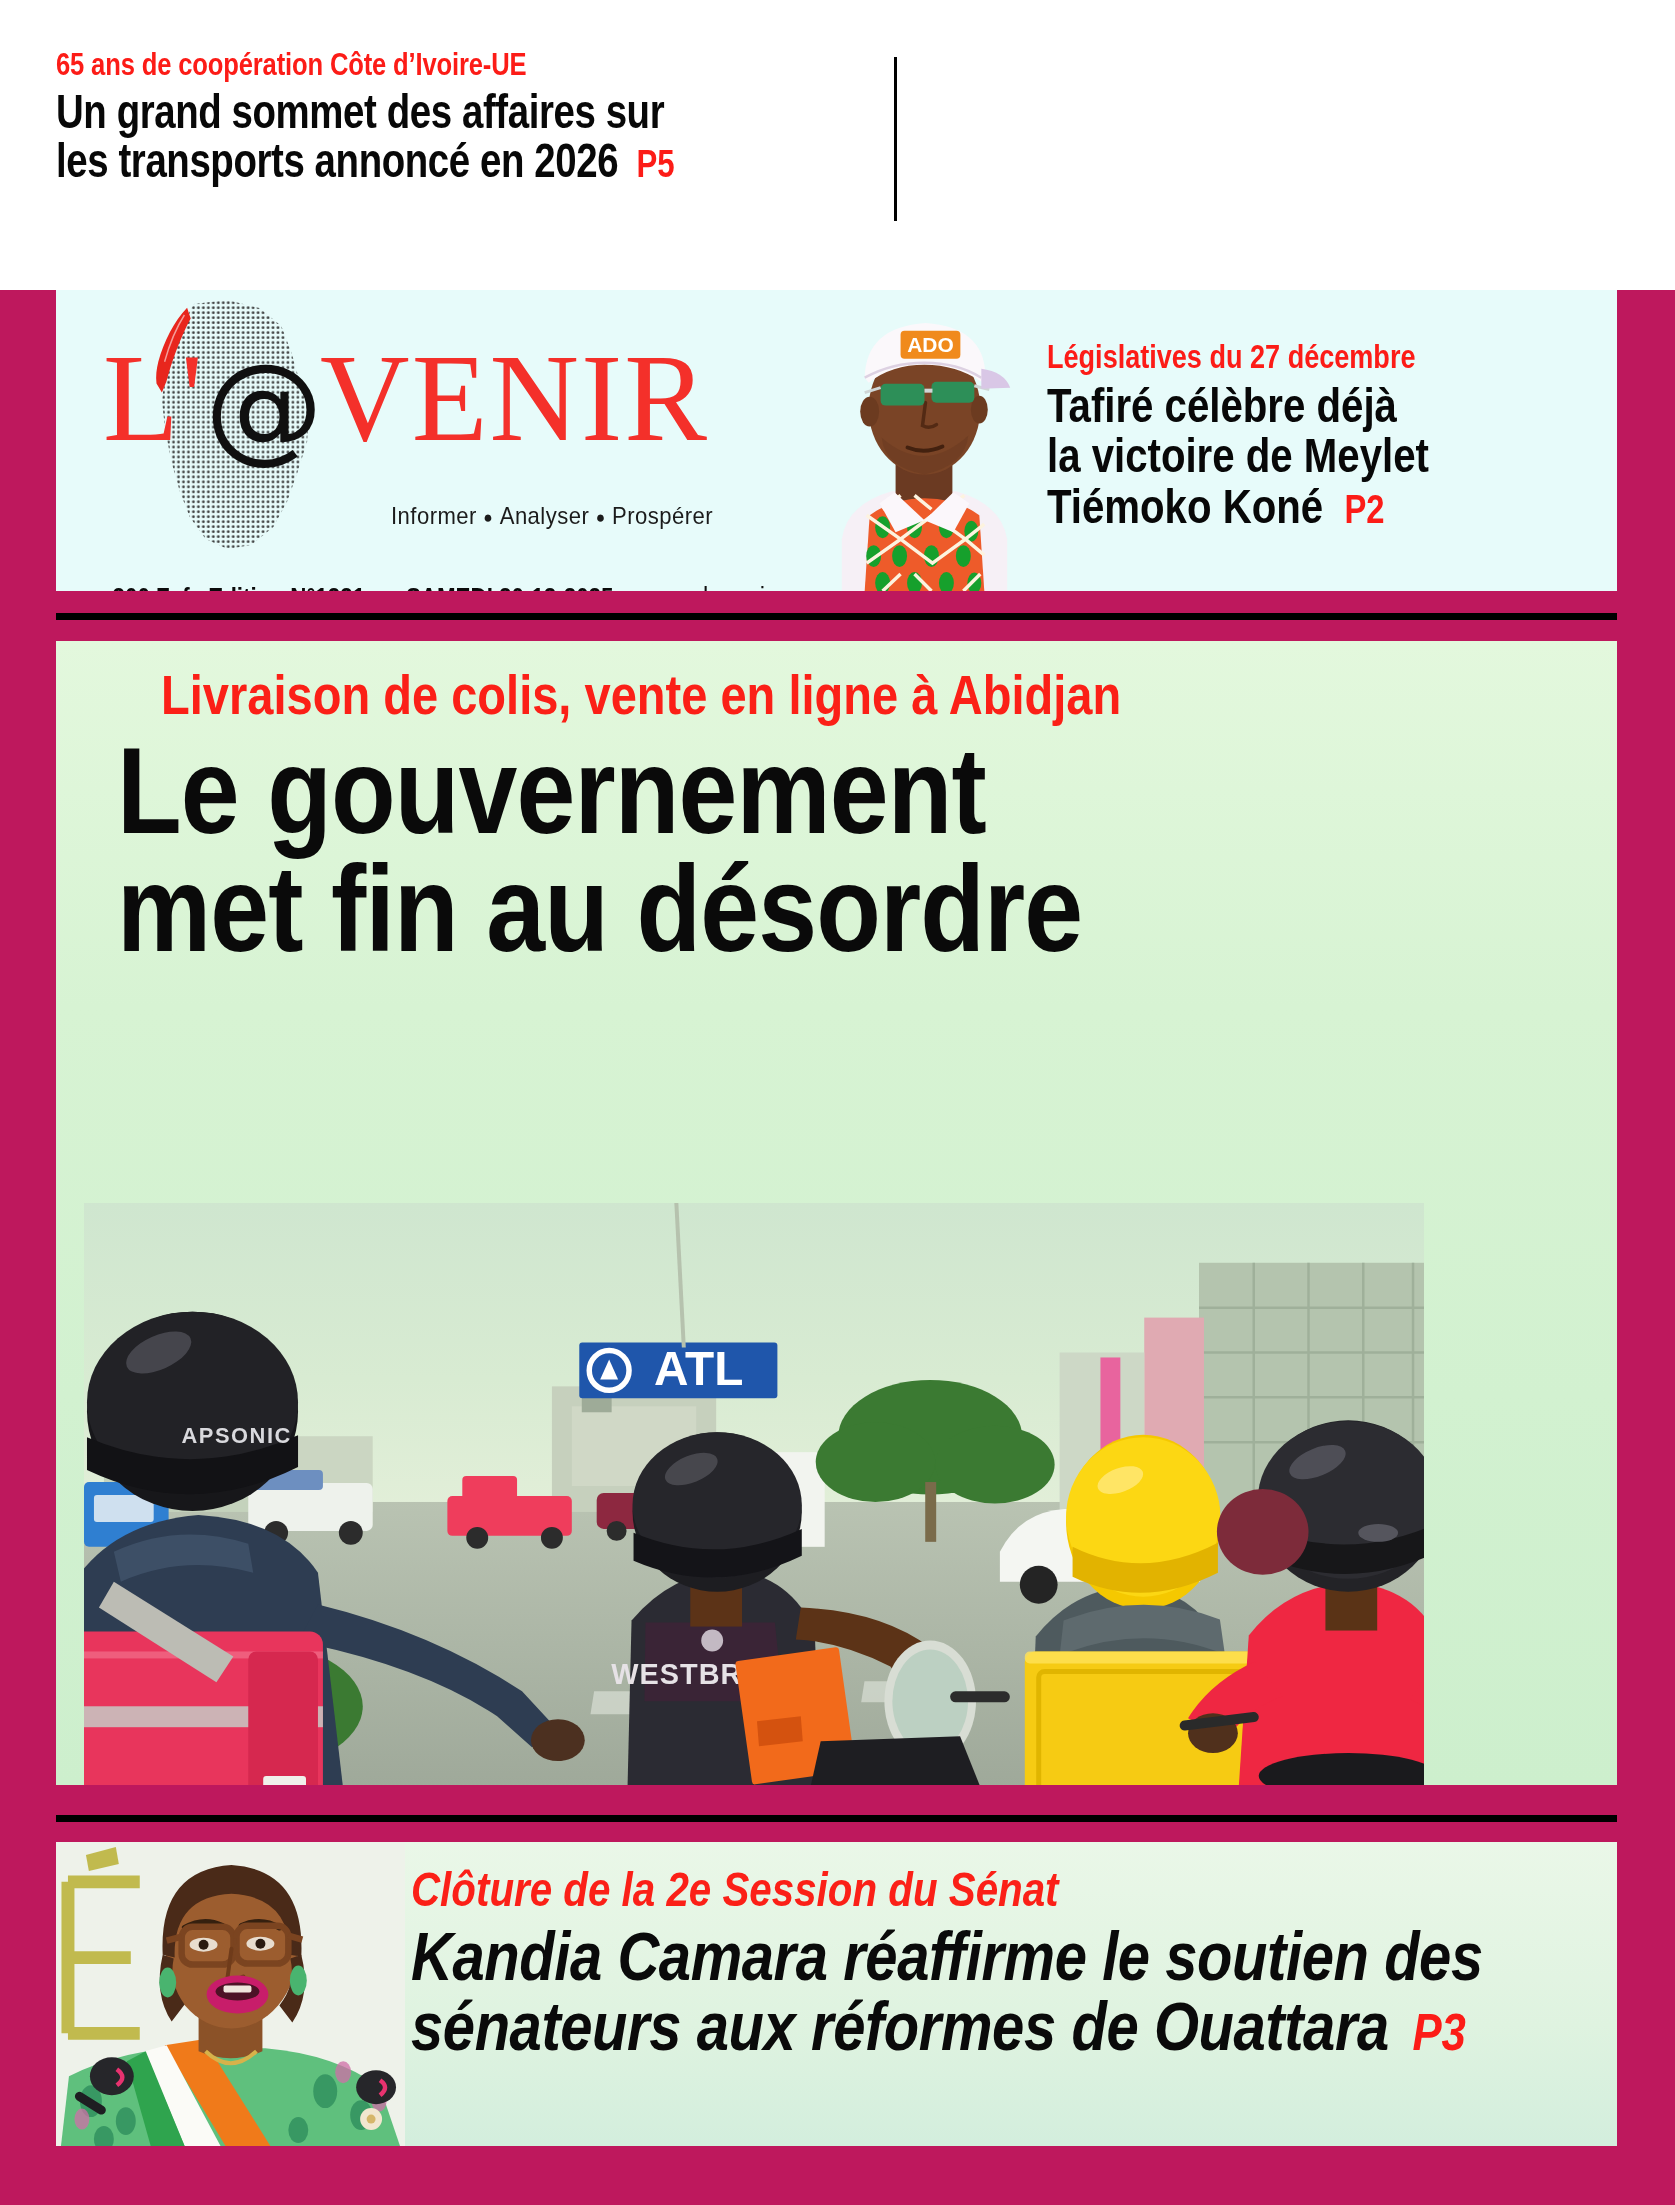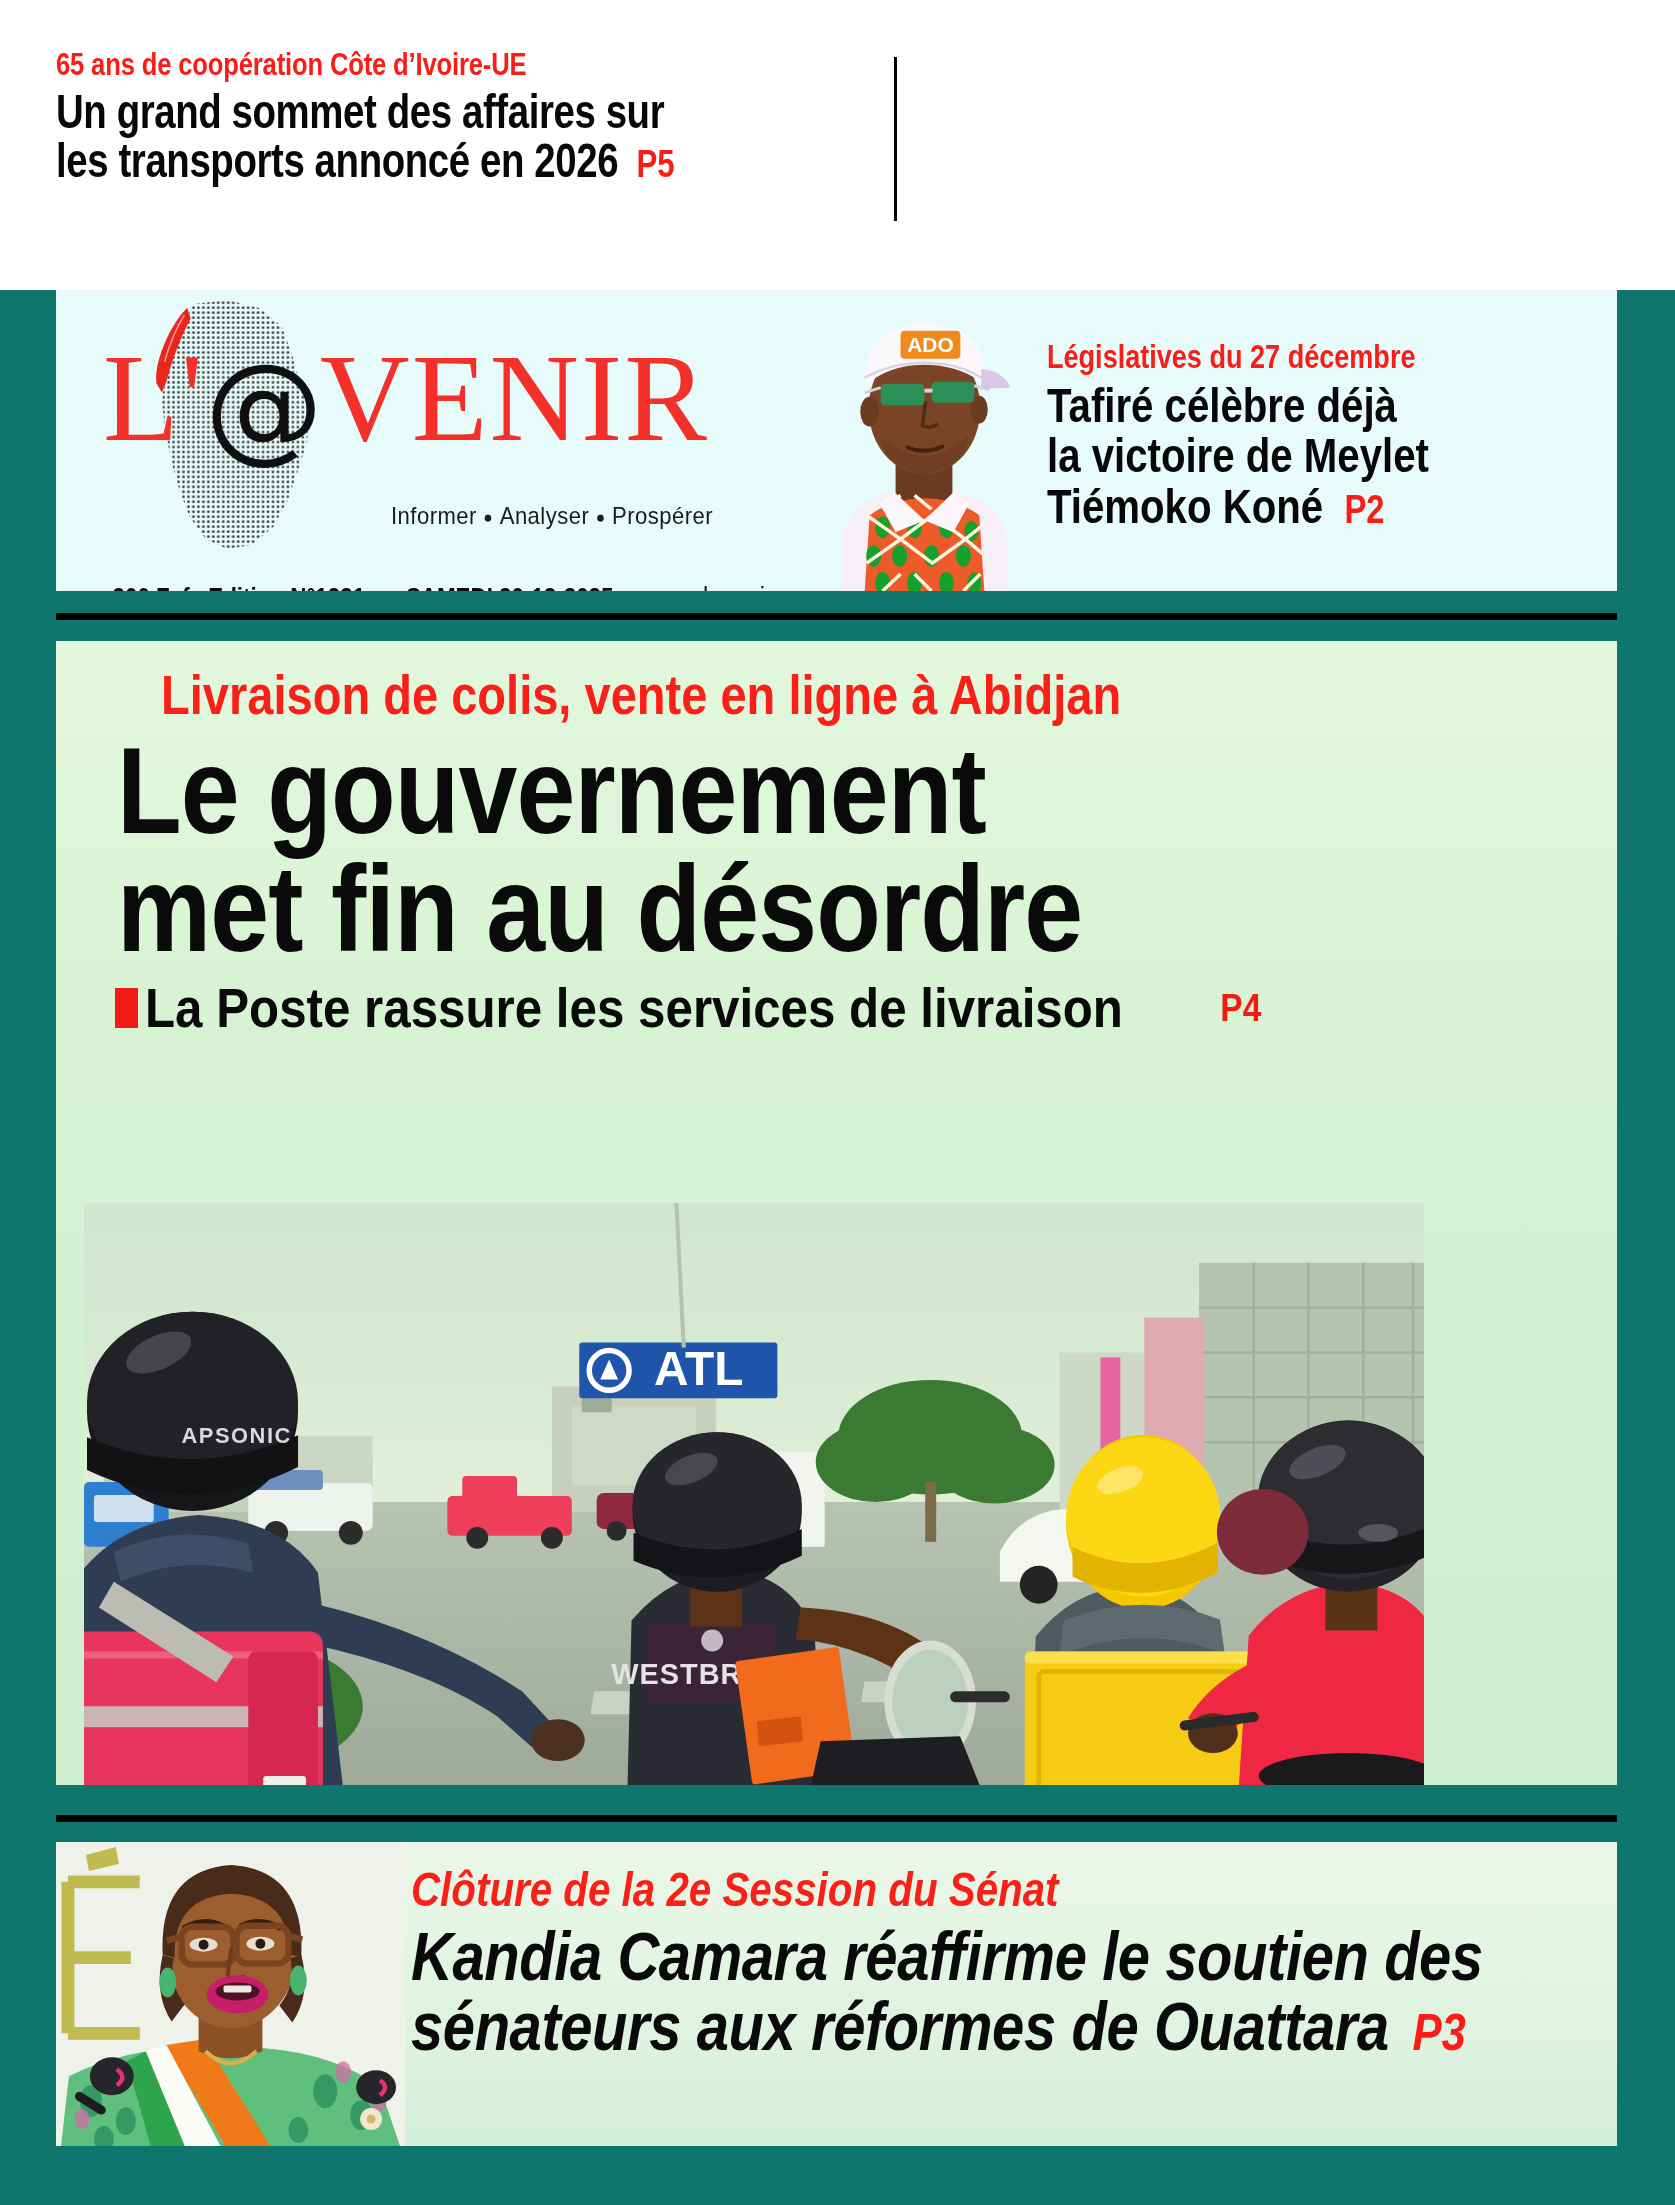--- a/index.html
+++ b/index.html
@@ -10,21 +10,21 @@
     height: 2205px;
     background: #ffffff;
     font-family: "Liberation Sans", sans-serif;
     overflow: hidden;
   }
 
   .page {
     position: relative;
     width: 1676px;
     height: 2205px;
-    background: #0f766e;
+    background: #be185d;
   }
 
   
   .teaser-band {
     position: absolute;
     left: 0; top: 0;
     width: 1676px; height: 290px;
     background: #ffffff;
     display: flex;
   }
@@ -460,25 +460,20 @@
 
   <div class="lead">
 
     <div class="lead-kicker">Livraison de colis, vente en ligne à Abidjan</div>
 
     <div class="lead-head">
       <span class="line">Le gouvernement</span>
       <span class="line">met fin au désordre</span>
     </div>
 
-    <div class="lead-sub">
-      <span class="sub-bullet"></span>
-      <span class="sub-text">La Poste rassure les services de livraison</span>
-      <span class="sub-page">P4</span>
-    </div>
 
     <div class="lead-photo">
       <svg viewBox="0 0 3136 1170" width="1561" height="583" preserveAspectRatio="none">
         <defs>
           <linearGradient id="sky" x1="0" y1="0" x2="0" y2="1">
             <stop offset="0%" stop-color="#cfe6cf"></stop>
             <stop offset="55%" stop-color="#d8ebd2"></stop>
             <stop offset="100%" stop-color="#e3efd9"></stop>
           </linearGradient>
           <linearGradient id="road" x1="0" y1="0" x2="0" y2="1">

